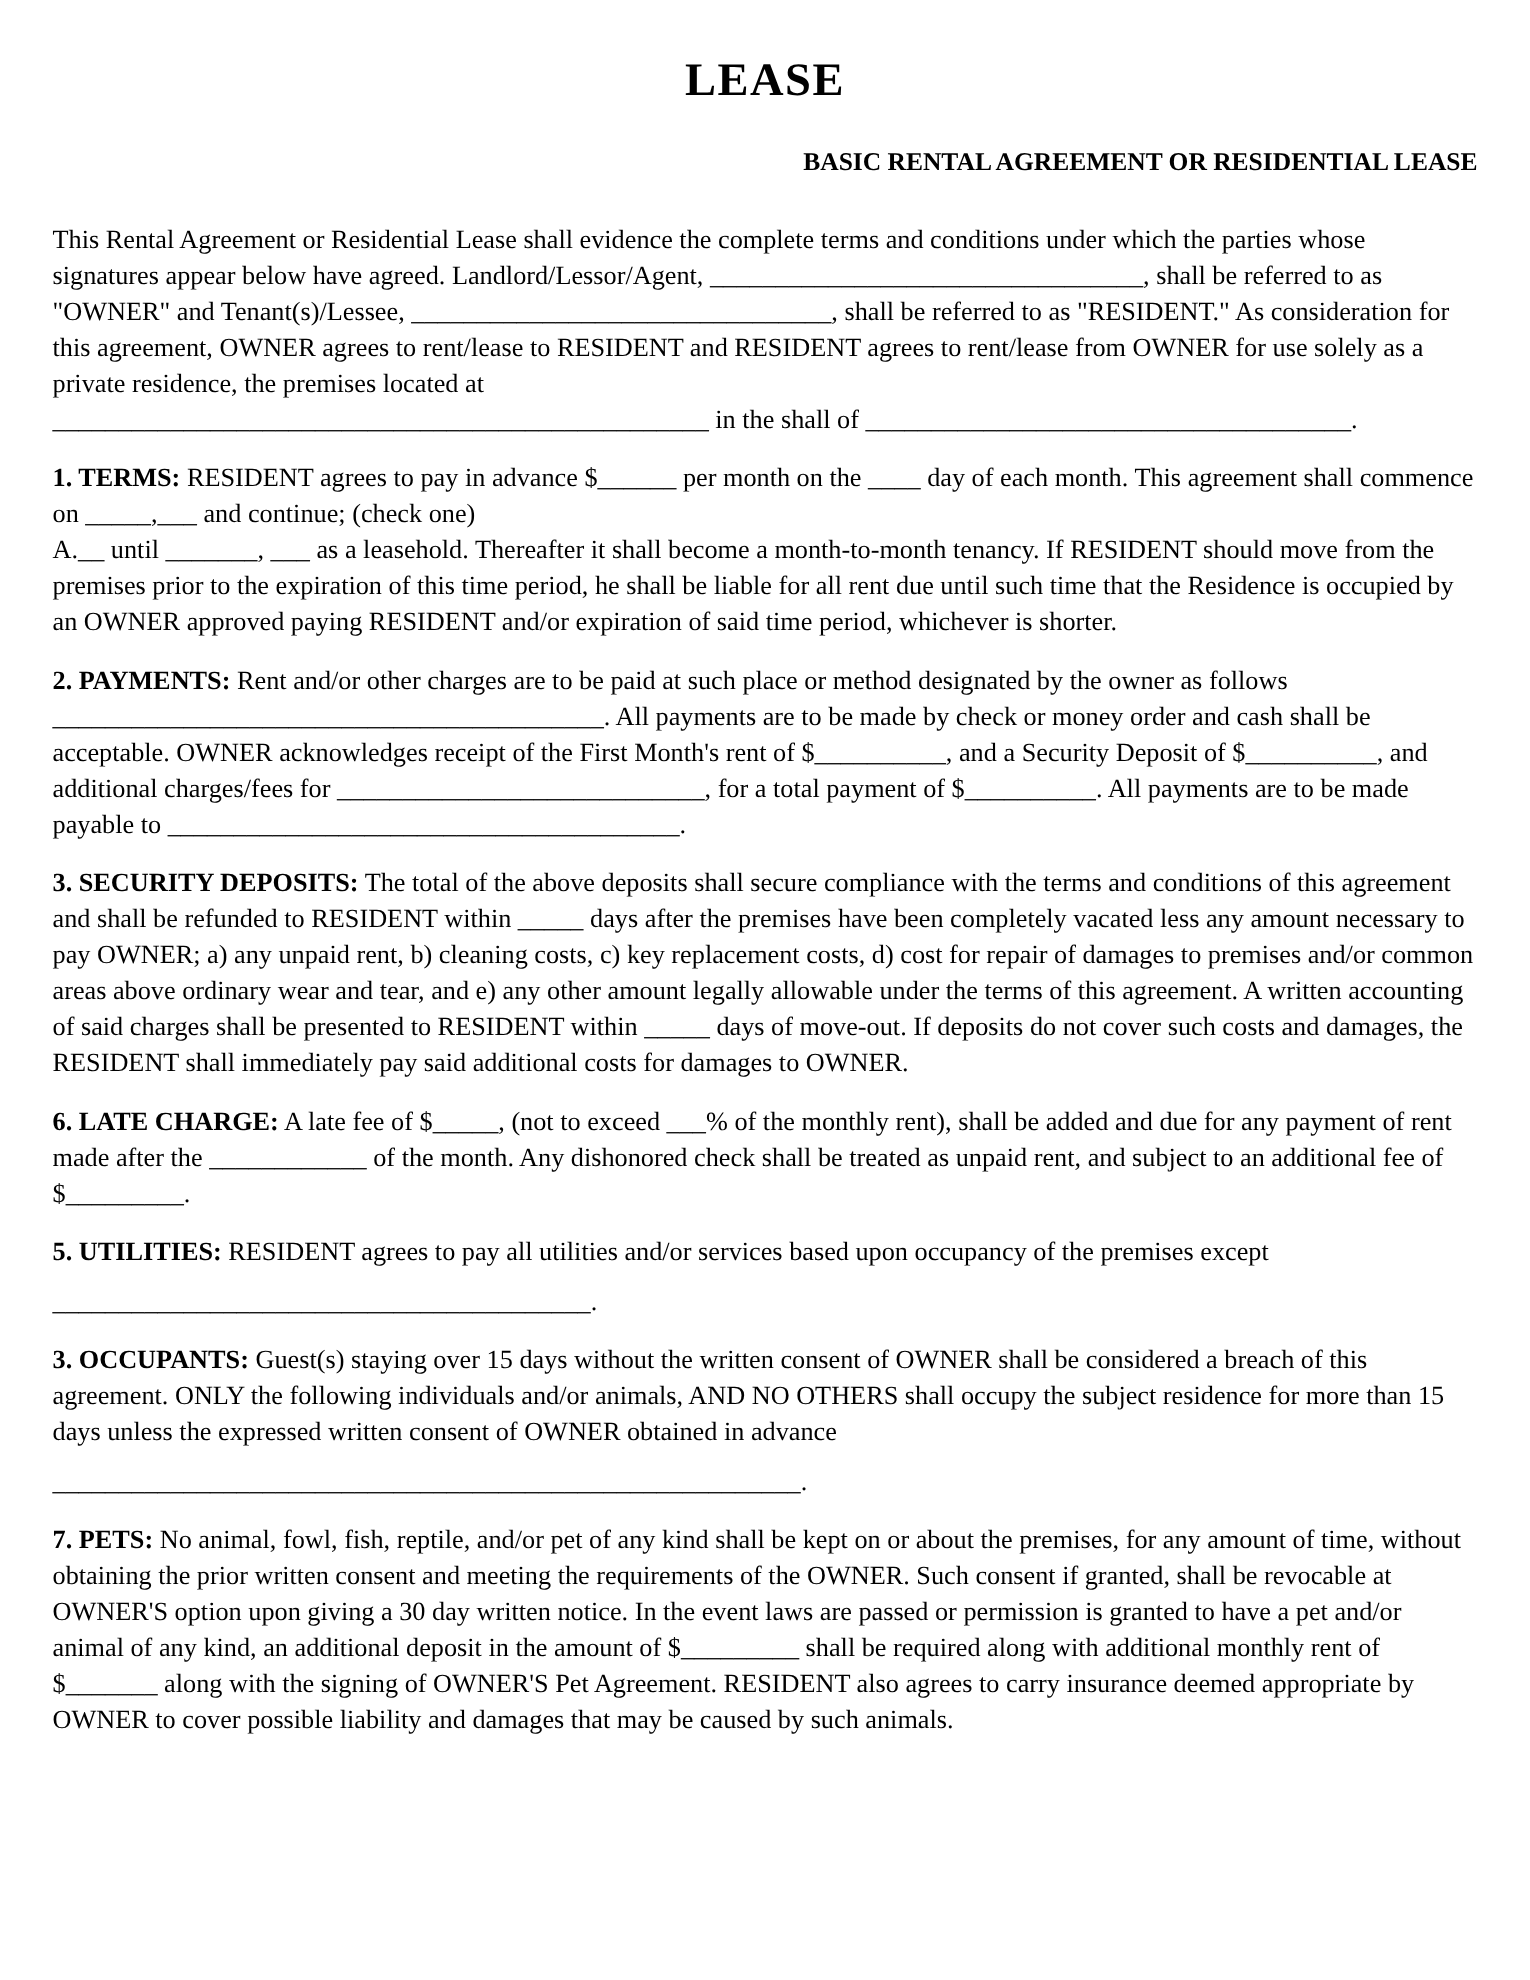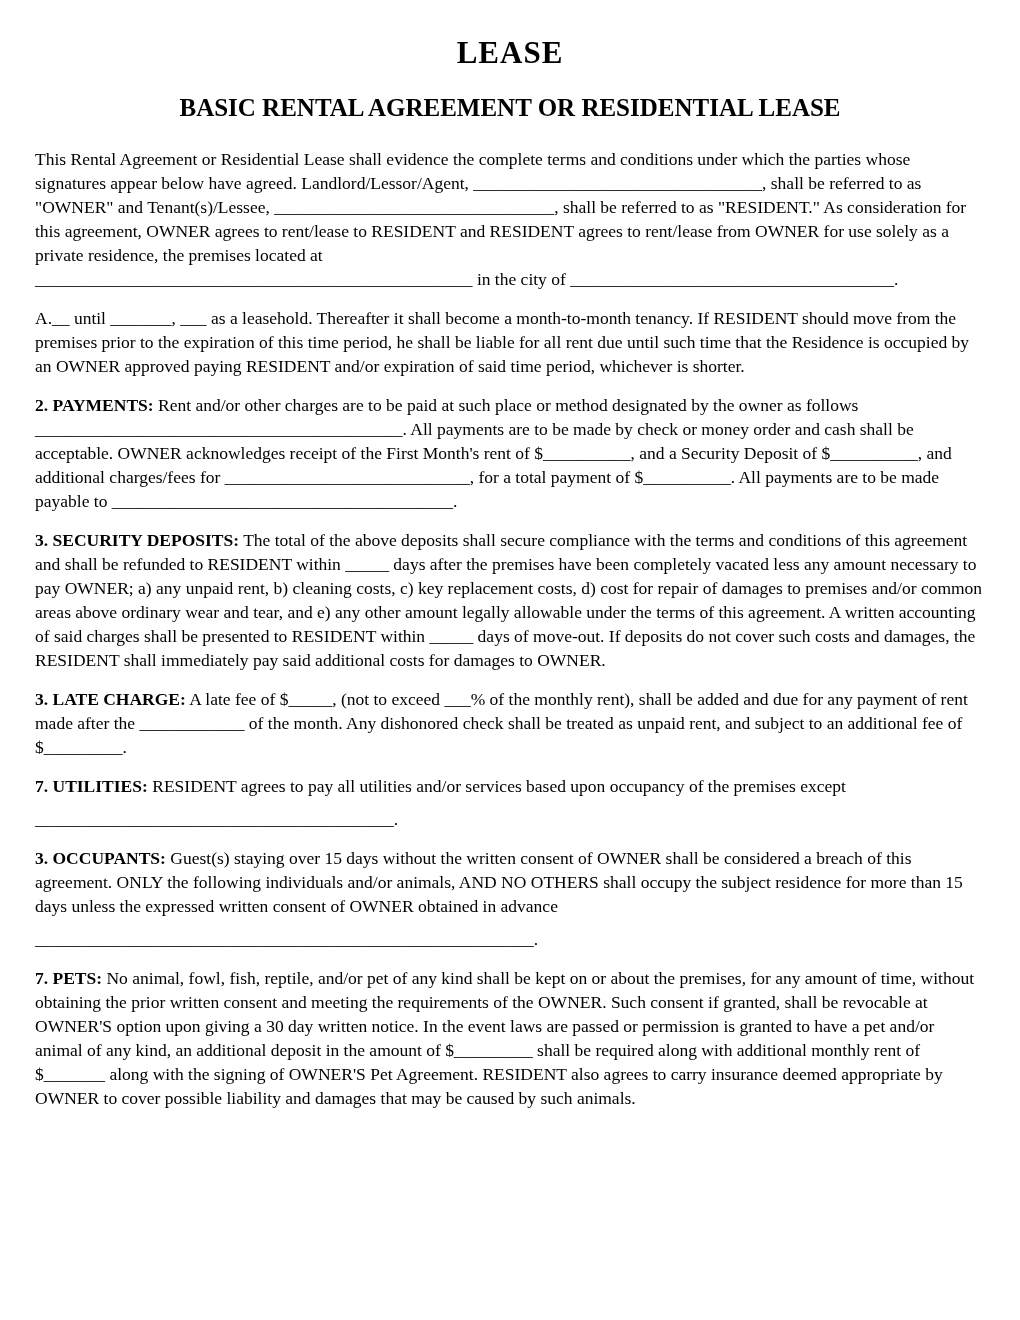--- a/index.html
+++ b/index.html
@@ -18,63 +18,64 @@
   }
   .title {
     text-align: center;
     font-size: 31px;
     line-height: 34px;
     font-weight: bold;
     letter-spacing: 1px;
     margin: 0 0 26px 0;
   }
   .subtitle {
-    text-align: center;
-    font-size: 25px;
+    text-align: right;
+    font-size: 17px;
     line-height: 24px;
     font-weight: bold;
     margin: 0 0 27px 0;
   }
   p { margin: 0; }
   .section { margin-top: 15px; font-family: Liberation Serif, serif; }
   .blank-gap { margin-top: 9px; }
   b.lbl { font-weight: bold; }
 </style>
 </head>
 <body>
 
 <div class="page">
 
   <h1 class="title">LEASE</h1>
 
   <h2 class="subtitle">BASIC RENTAL AGREEMENT OR RESIDENTIAL LEASE</h2>
 
   <div class="section intro" style="margin-top:0">
     <p>This Rental Agreement or Residential Lease shall evidence the complete terms and conditions under which the parties whose signatures appear below have agreed. Landlord/Lessor/Agent, _________________________________, shall be referred to as "OWNER" and Tenant(s)/Lessee, ________________________________, shall be referred to as "RESIDENT." As consideration for this agreement, OWNER agrees to rent/lease to RESIDENT and RESIDENT agrees to rent/lease from OWNER for use solely as a private residence, the premises located at</p>
-    <p>__________________________________________________ in the city of _____________________________________.</p>
+    <p>__________________________________________________ in the shall of _____________________________________.</p>
   </div>
 
   <div class="section">
+    <p><b class="lbl">1. TERMS:</b> <span>RESIDENT agrees to pay in advance $______ per month on the ____ day of each month. This agreement shall commence on _____,___ and continue; (check one)</span></p>
     <p>A.__ until _______, ___ as a leasehold. Thereafter it shall become a month-to-month tenancy. If RESIDENT should move from the premises prior to the expiration of this time period, he shall be liable for all rent due until such time that the Residence is occupied by an OWNER approved paying RESIDENT and/or expiration of said time period, whichever is shorter.</p>
   </div>
 
   <div class="section">
     <p><b class="lbl">2. PAYMENTS:</b> <span>Rent and/or other charges are to be paid at such place or method designated by the owner as follows __________________________________________. All payments are to be made by check or money order and cash shall be acceptable. OWNER acknowledges receipt of the First Month's rent of $__________, and a Security Deposit of $__________, and additional charges/fees for ____________________________, for a total payment of $__________. All payments are to be made payable to _______________________________________.</span></p>
   </div>
 
   <div class="section">
     <p><b class="lbl">3. SECURITY DEPOSITS:</b> <span>The total of the above deposits shall secure compliance with the terms and conditions of this agreement and shall be refunded to RESIDENT within _____ days after the premises have been completely vacated less any amount necessary to pay OWNER; a) any unpaid rent, b) cleaning costs, c) key replacement costs, d) cost for repair of damages to premises and/or common areas above ordinary wear and tear, and e) any other amount legally allowable under the terms of this agreement. A written accounting of said charges shall be presented to RESIDENT within _____ days of move-out. If deposits do not cover such costs and damages, the RESIDENT shall immediately pay said additional costs for damages to OWNER.</span></p>
   </div>
 
   <div class="section">
-    <p><b class="lbl">3. LATE CHARGE:</b> <span>A late fee of $_____, (not to exceed ___% of the monthly rent), shall be added and due for any payment of rent made after the ____________ of the month. Any dishonored check shall be treated as unpaid rent, and subject to an additional fee of $_________.</span></p>
+    <p><b class="lbl">6. LATE CHARGE:</b> <span>A late fee of $_____, (not to exceed ___% of the monthly rent), shall be added and due for any payment of rent made after the ____________ of the month. Any dishonored check shall be treated as unpaid rent, and subject to an additional fee of $_________.</span></p>
   </div>
 
   <div class="section">
-    <p><b class="lbl">7. UTILITIES:</b> <span>RESIDENT agrees to pay all utilities and/or services based upon occupancy of the premises except</span></p>
+    <p><b class="lbl">5. UTILITIES:</b> <span>RESIDENT agrees to pay all utilities and/or services based upon occupancy of the premises except</span></p>
     <p class="blank-gap">_________________________________________.</p>
   </div>
 
   <div class="section">
     <p><b class="lbl">3. OCCUPANTS:</b> <span>Guest(s) staying over 15 days without the written consent of OWNER shall be considered a breach of this agreement. ONLY the following individuals and/or animals, AND NO OTHERS shall occupy the subject residence for more than 15 days unless the expressed written consent of OWNER obtained in advance</span></p>
     <p class="blank-gap">_________________________________________________________.</p>
   </div>
 
   <div class="section">
     <p><b class="lbl">7. PETS:</b> <span>No animal, fowl, fish, reptile, and/or pet of any kind shall be kept on or about the premises, for any amount of time, without obtaining the prior written consent and meeting the requirements of the OWNER. Such consent if granted, shall be revocable at OWNER'S option upon giving a 30 day written notice. In the event laws are passed or permission is granted to have a pet and/or animal of any kind, an additional deposit in the amount of $_________ shall be required along with additional monthly rent of $_______ along with the signing of OWNER'S Pet Agreement. RESIDENT also agrees to carry insurance deemed appropriate by OWNER to cover possible liability and damages that may be caused by such animals.</span></p>

